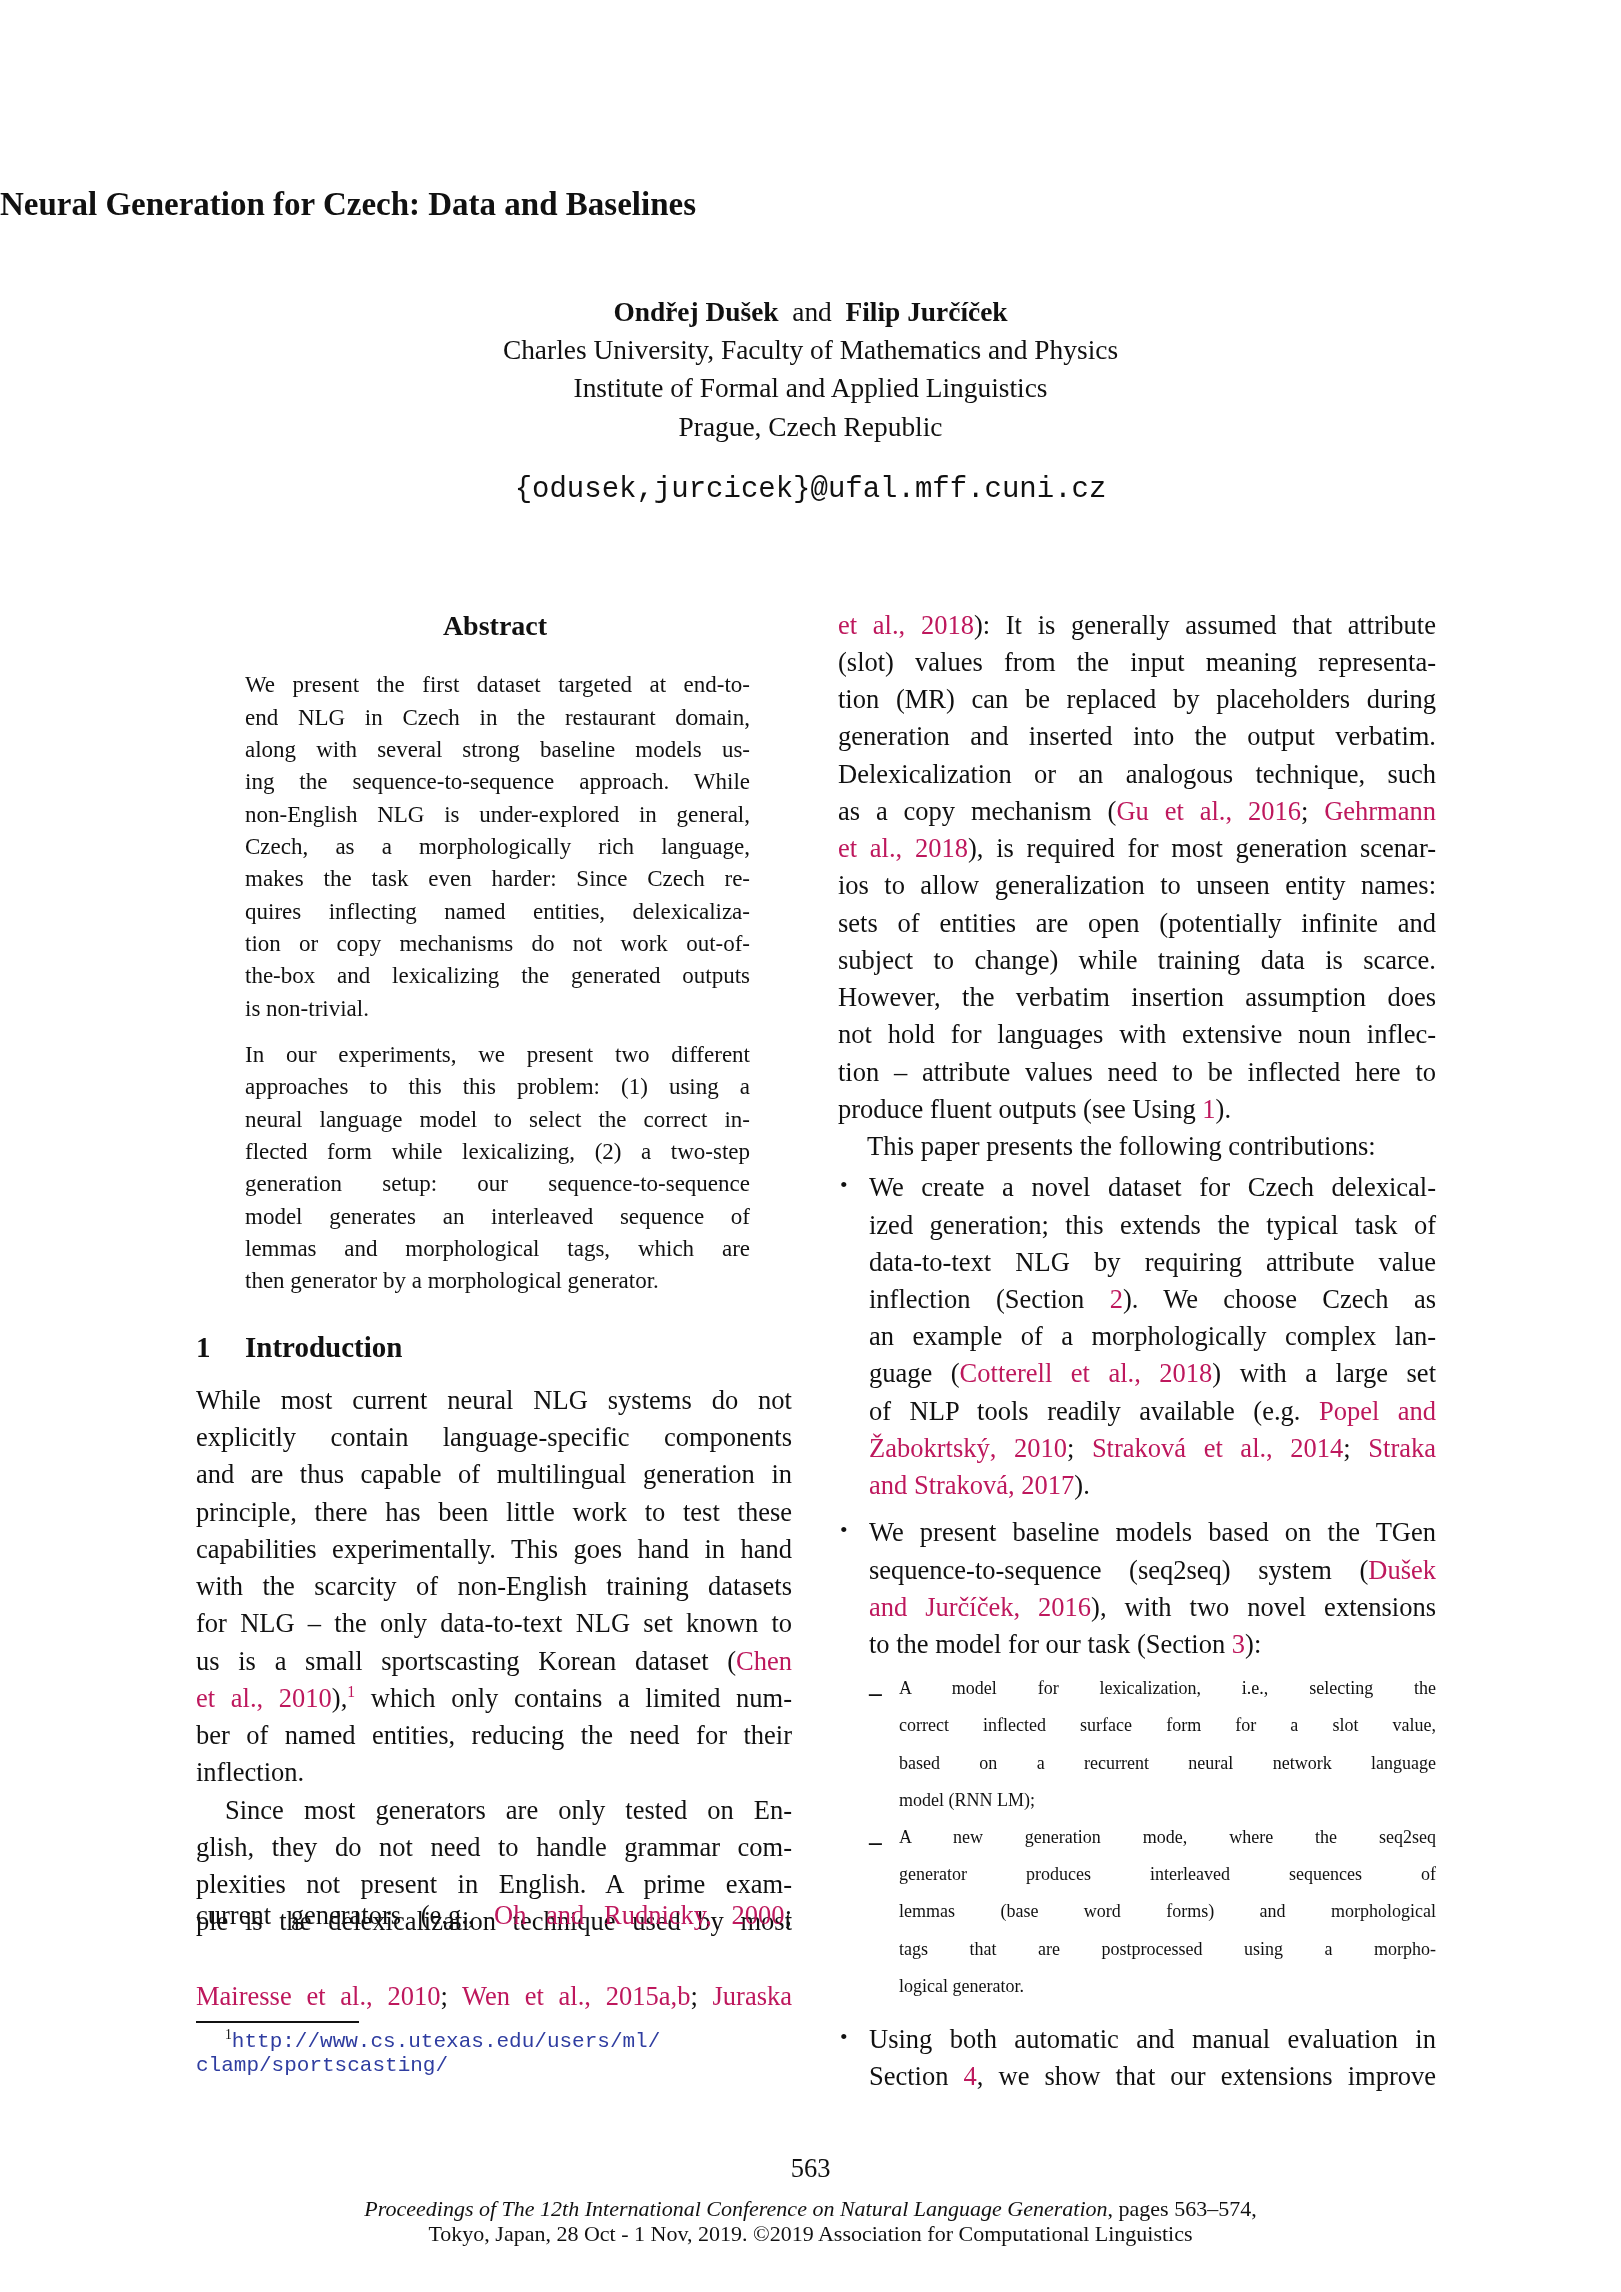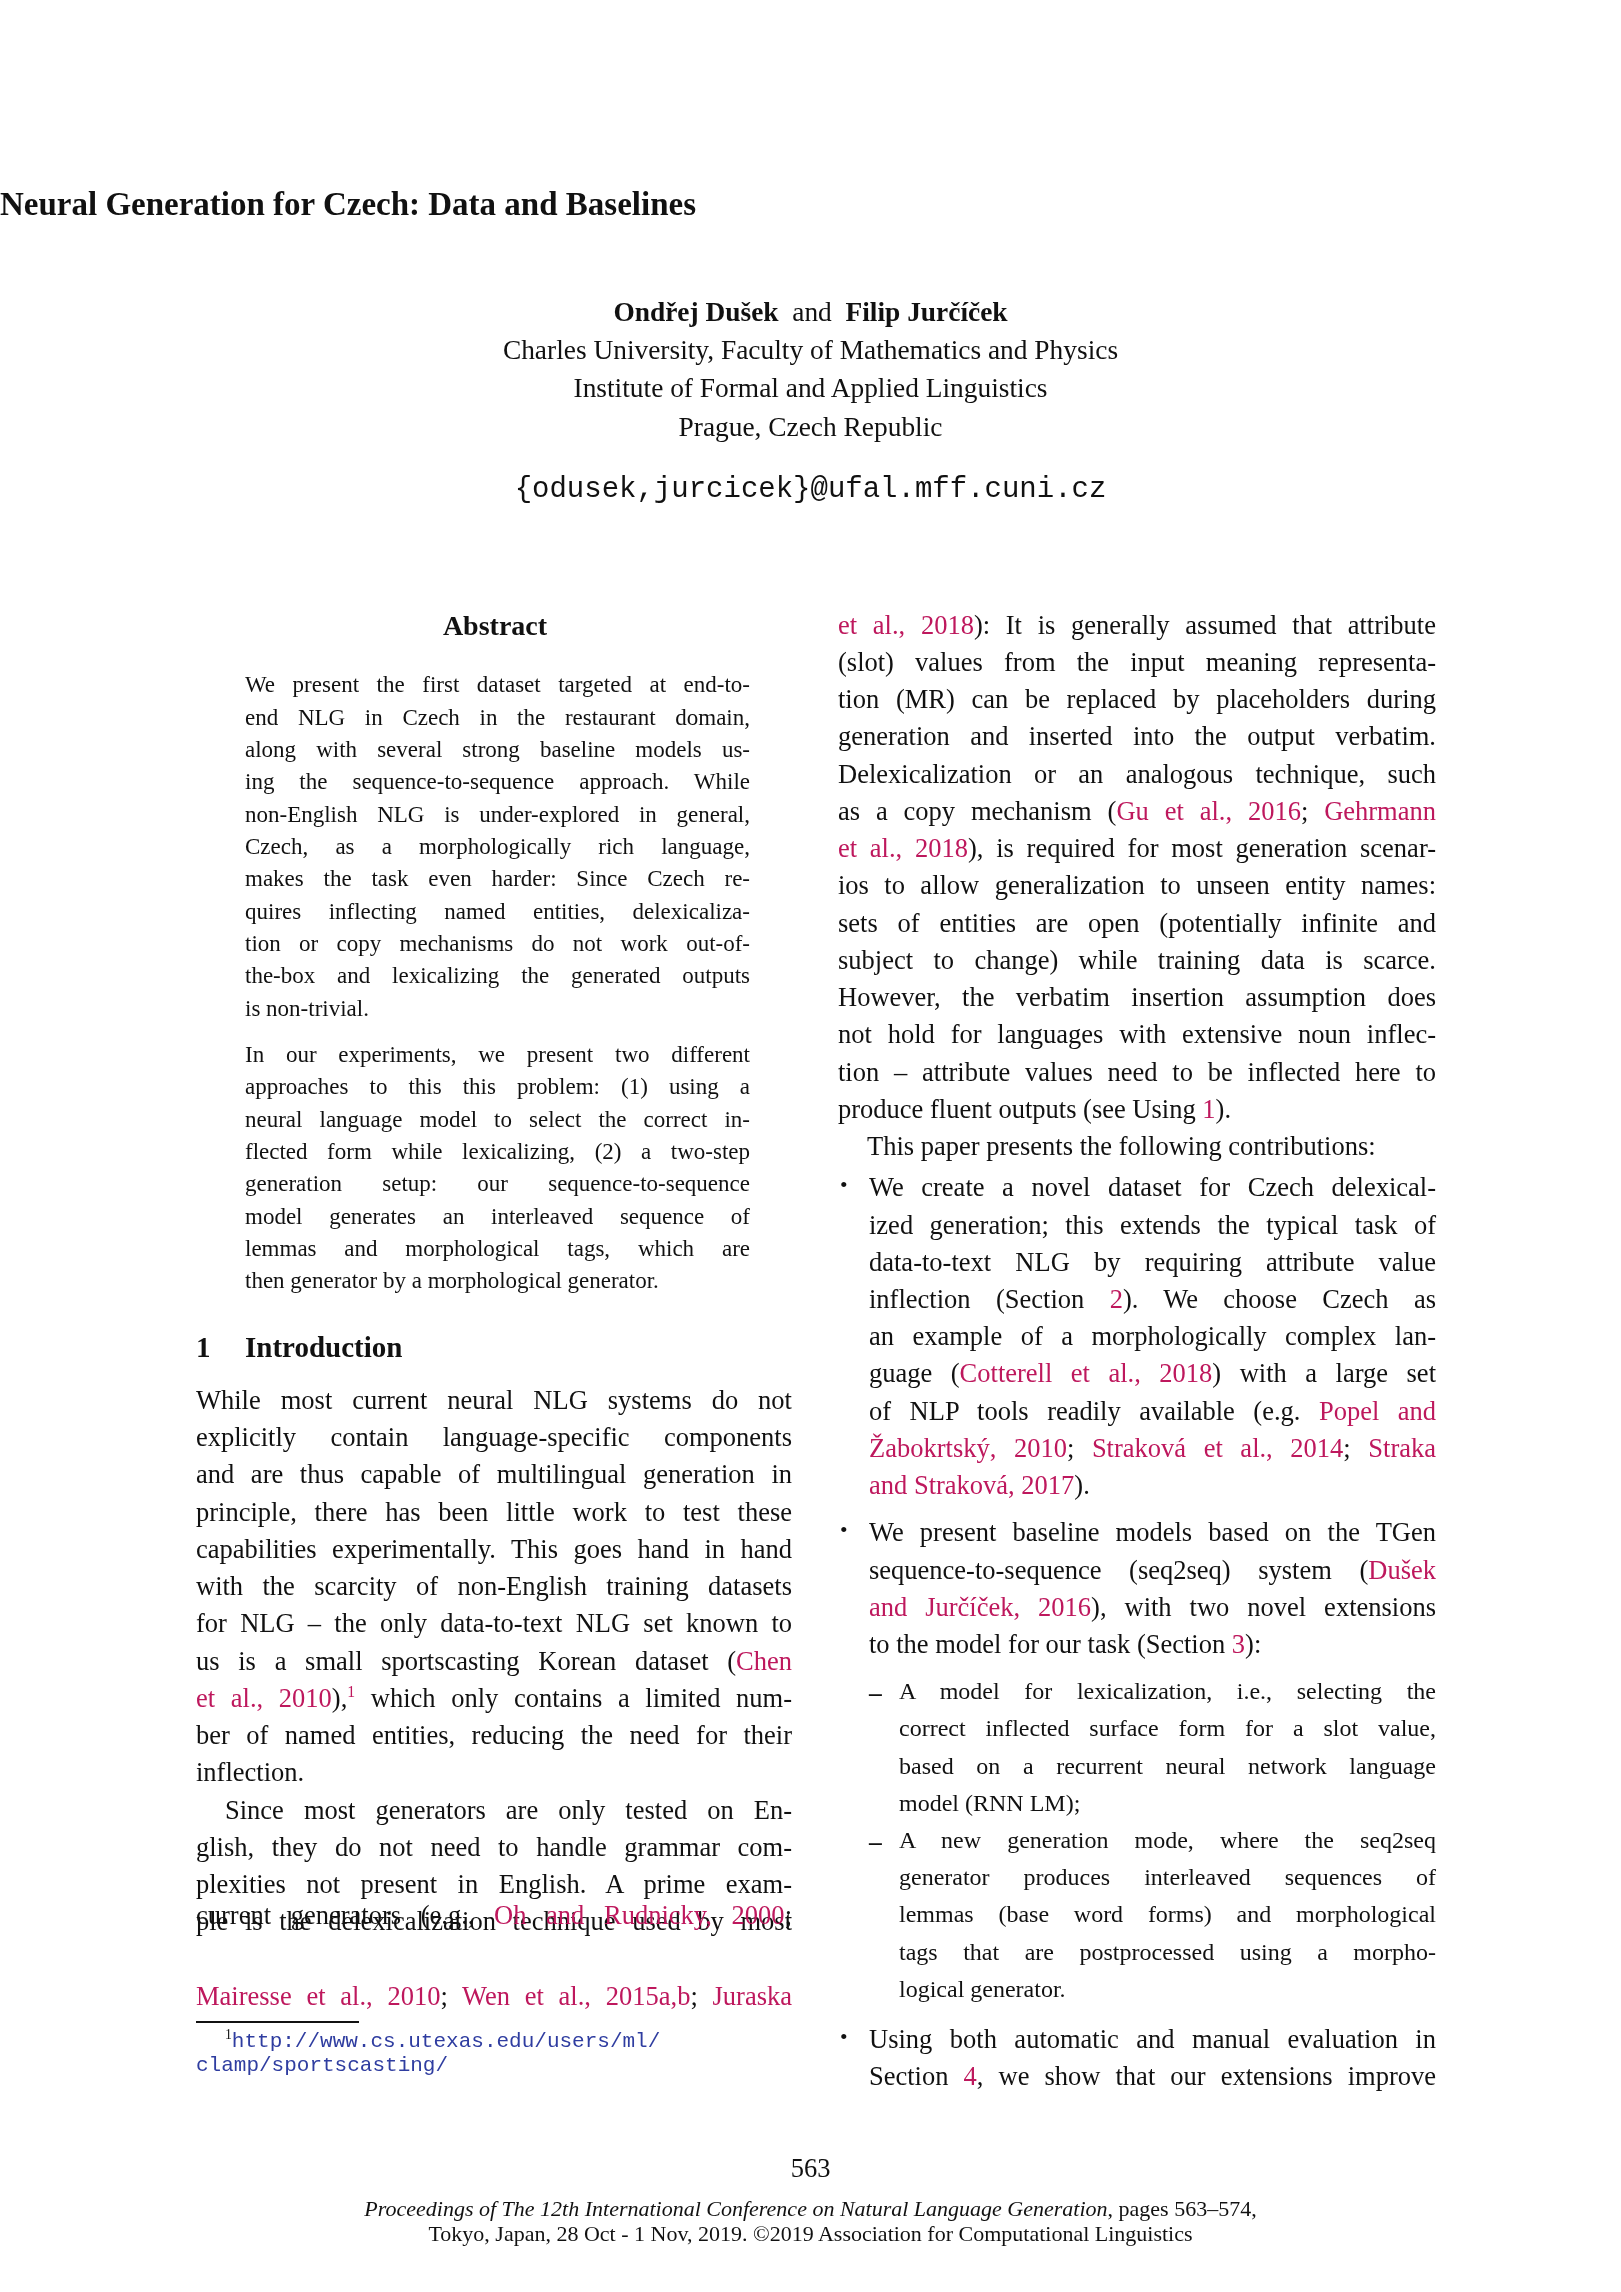--- a/index.html
+++ b/index.html
@@ -14,21 +14,21 @@
   .aff2 { top: 373px; }
   .aff3 { top: 412px; }
   .email { top: 473px; font-family: "Liberation Mono", "DejaVu Sans Mono", monospace; font-size: 29px; }
   .abs-head { left: 196px; width: 598px; top: 610px; text-align: center; font-weight: bold; font-size: 28px; }
   .line { position: absolute; white-space: nowrap; text-align: justify; text-align-last: justify; height: 35px; }
   .line.last { text-align-last: left; }
   .abstract-line { font-size: 23px; left: 245px; width: 505px; }
   .body-line { font-size: 26.5px; left: 196px; width: 596px; }
   .rbody-line { font-size: 26.5px; left: 838px; width: 598px; }
   .rbul-line { font-size: 26.5px; left: 869px; width: 567px; }
-  .rsub-line { font-size: 24px; left: 899px; width: 537px; }
+  .rsub-line { font-size: 18px; left: 899px; width: 537px; }
   .link { color: #be185d; }
   .sec-head { left: 196px; top: 1331px; font-weight: bold; font-size: 29px; }
   .sec-head .num { display: inline-block; width: 49px; }
   .bullet { position: absolute; font-size: 21.6px; }
   .dash { position: absolute; font-size: 25.5px; font-weight: bold; }
   .fn-rule { left: 196px; top: 2021px; width: 163px; height: 2px; background: #111; }
   .fn { font-family: "Liberation Mono", "DejaVu Sans Mono", monospace; font-size: 21px; color: #2f3da0; white-space: nowrap; }
   .fn sup { font-family: "Liberation Serif", serif; font-size: 13.7px; color: #111; vertical-align: super; }
   sup.fnref { font-size: 15.7px; line-height: 0; }
   .pageno { left: 0; width: 1621px; top: 2153px; text-align: center; font-size: 26.5px; }

